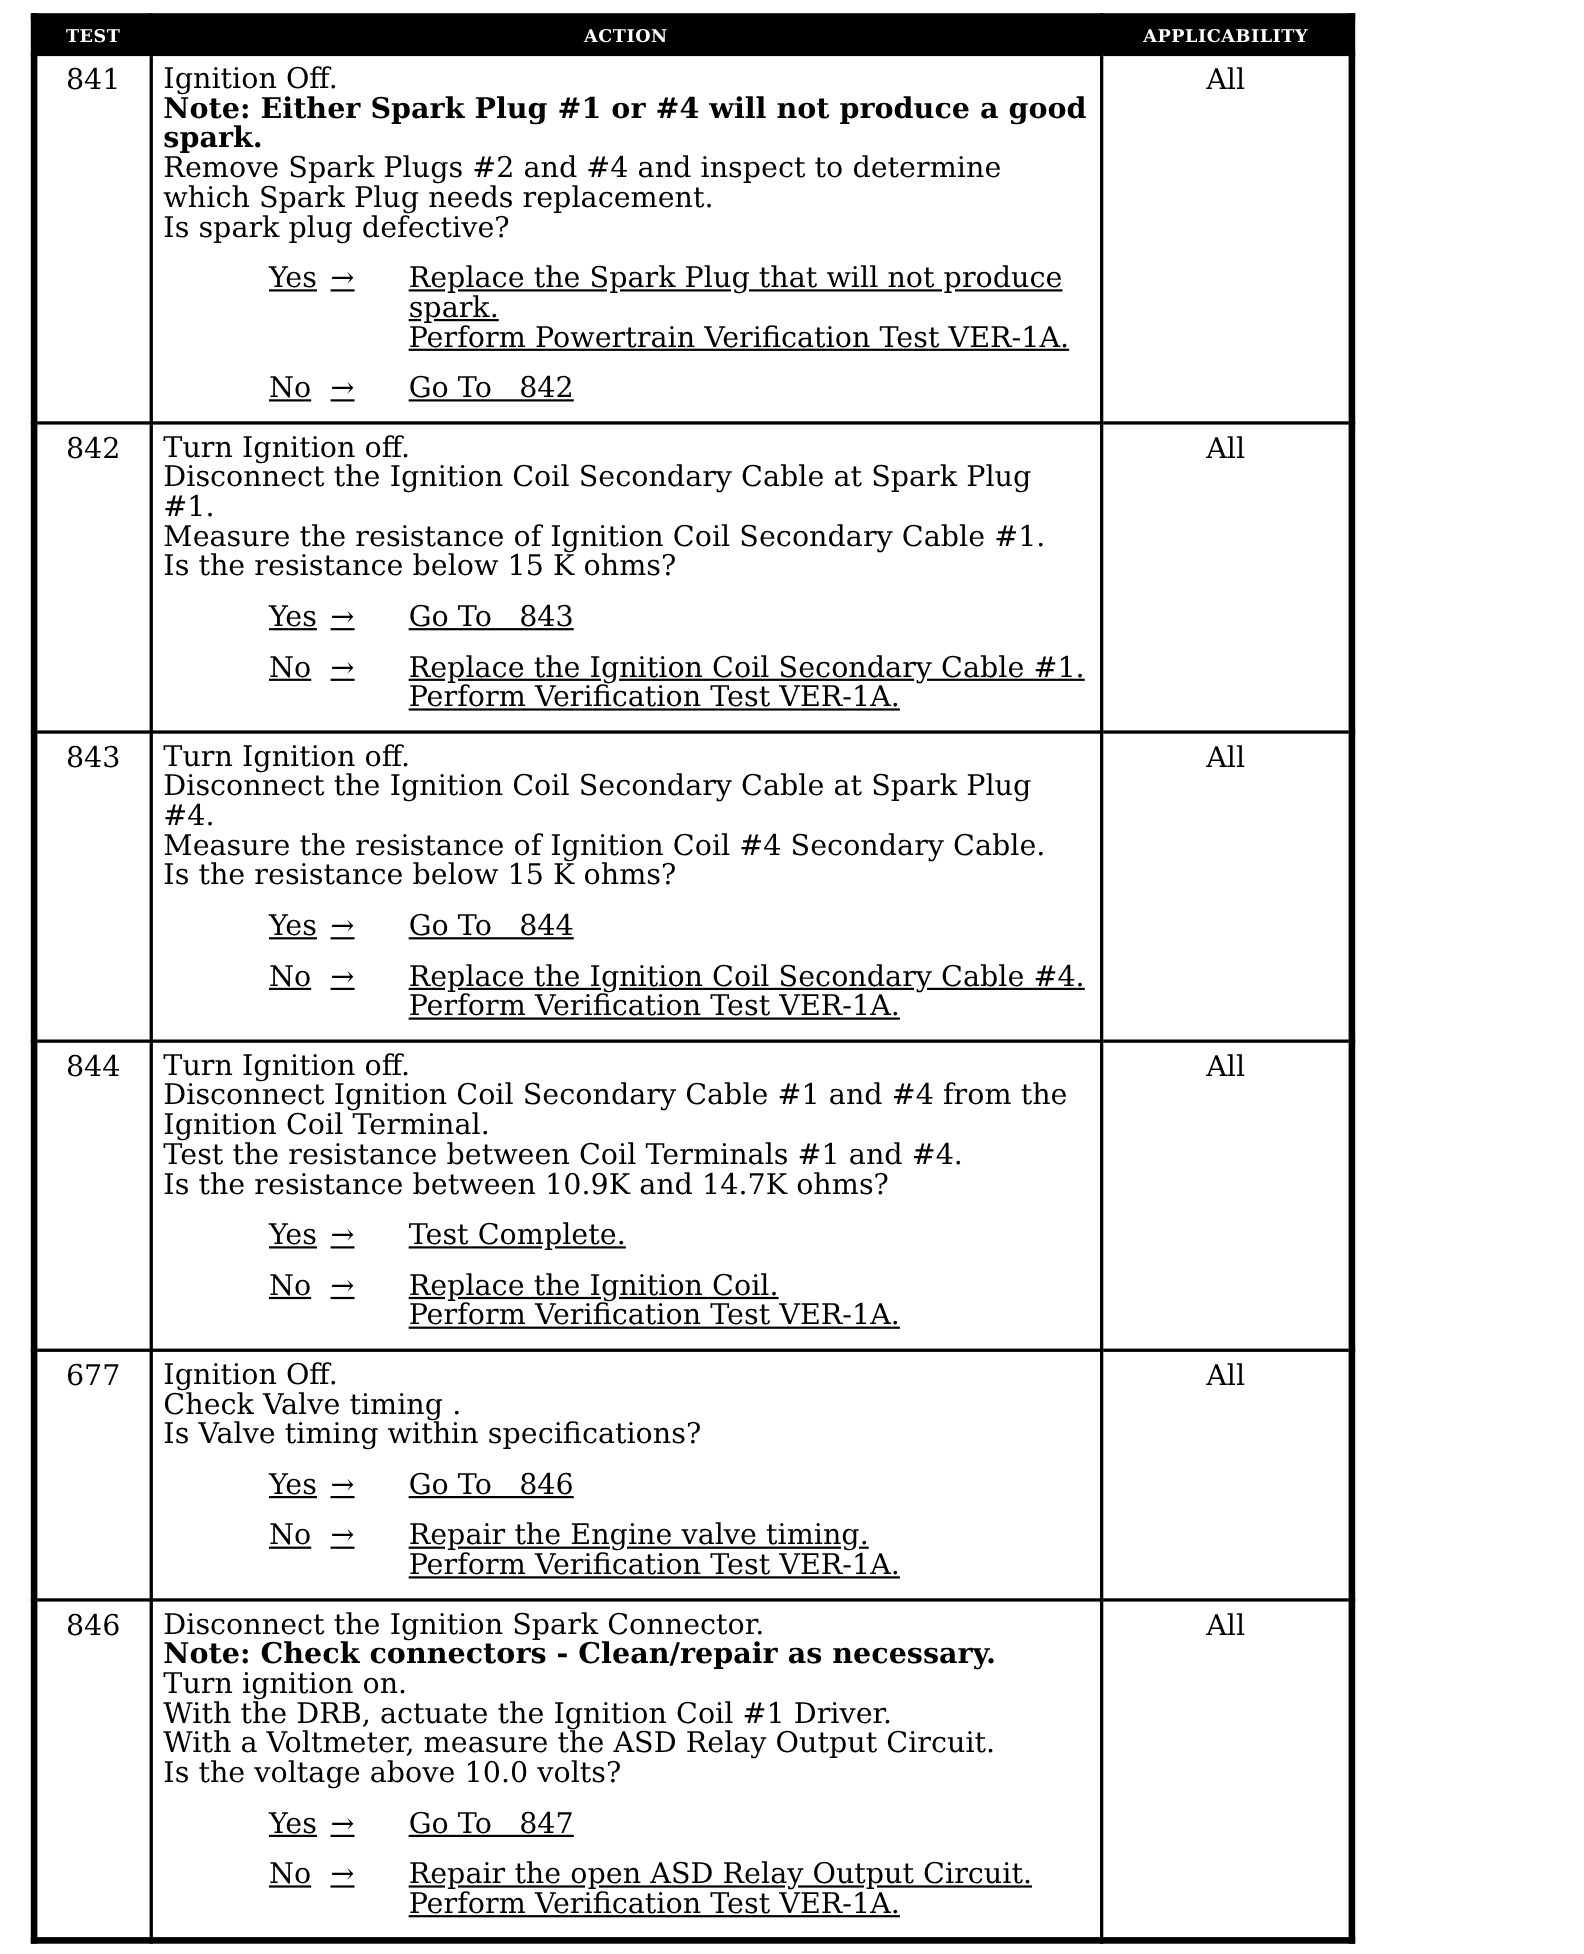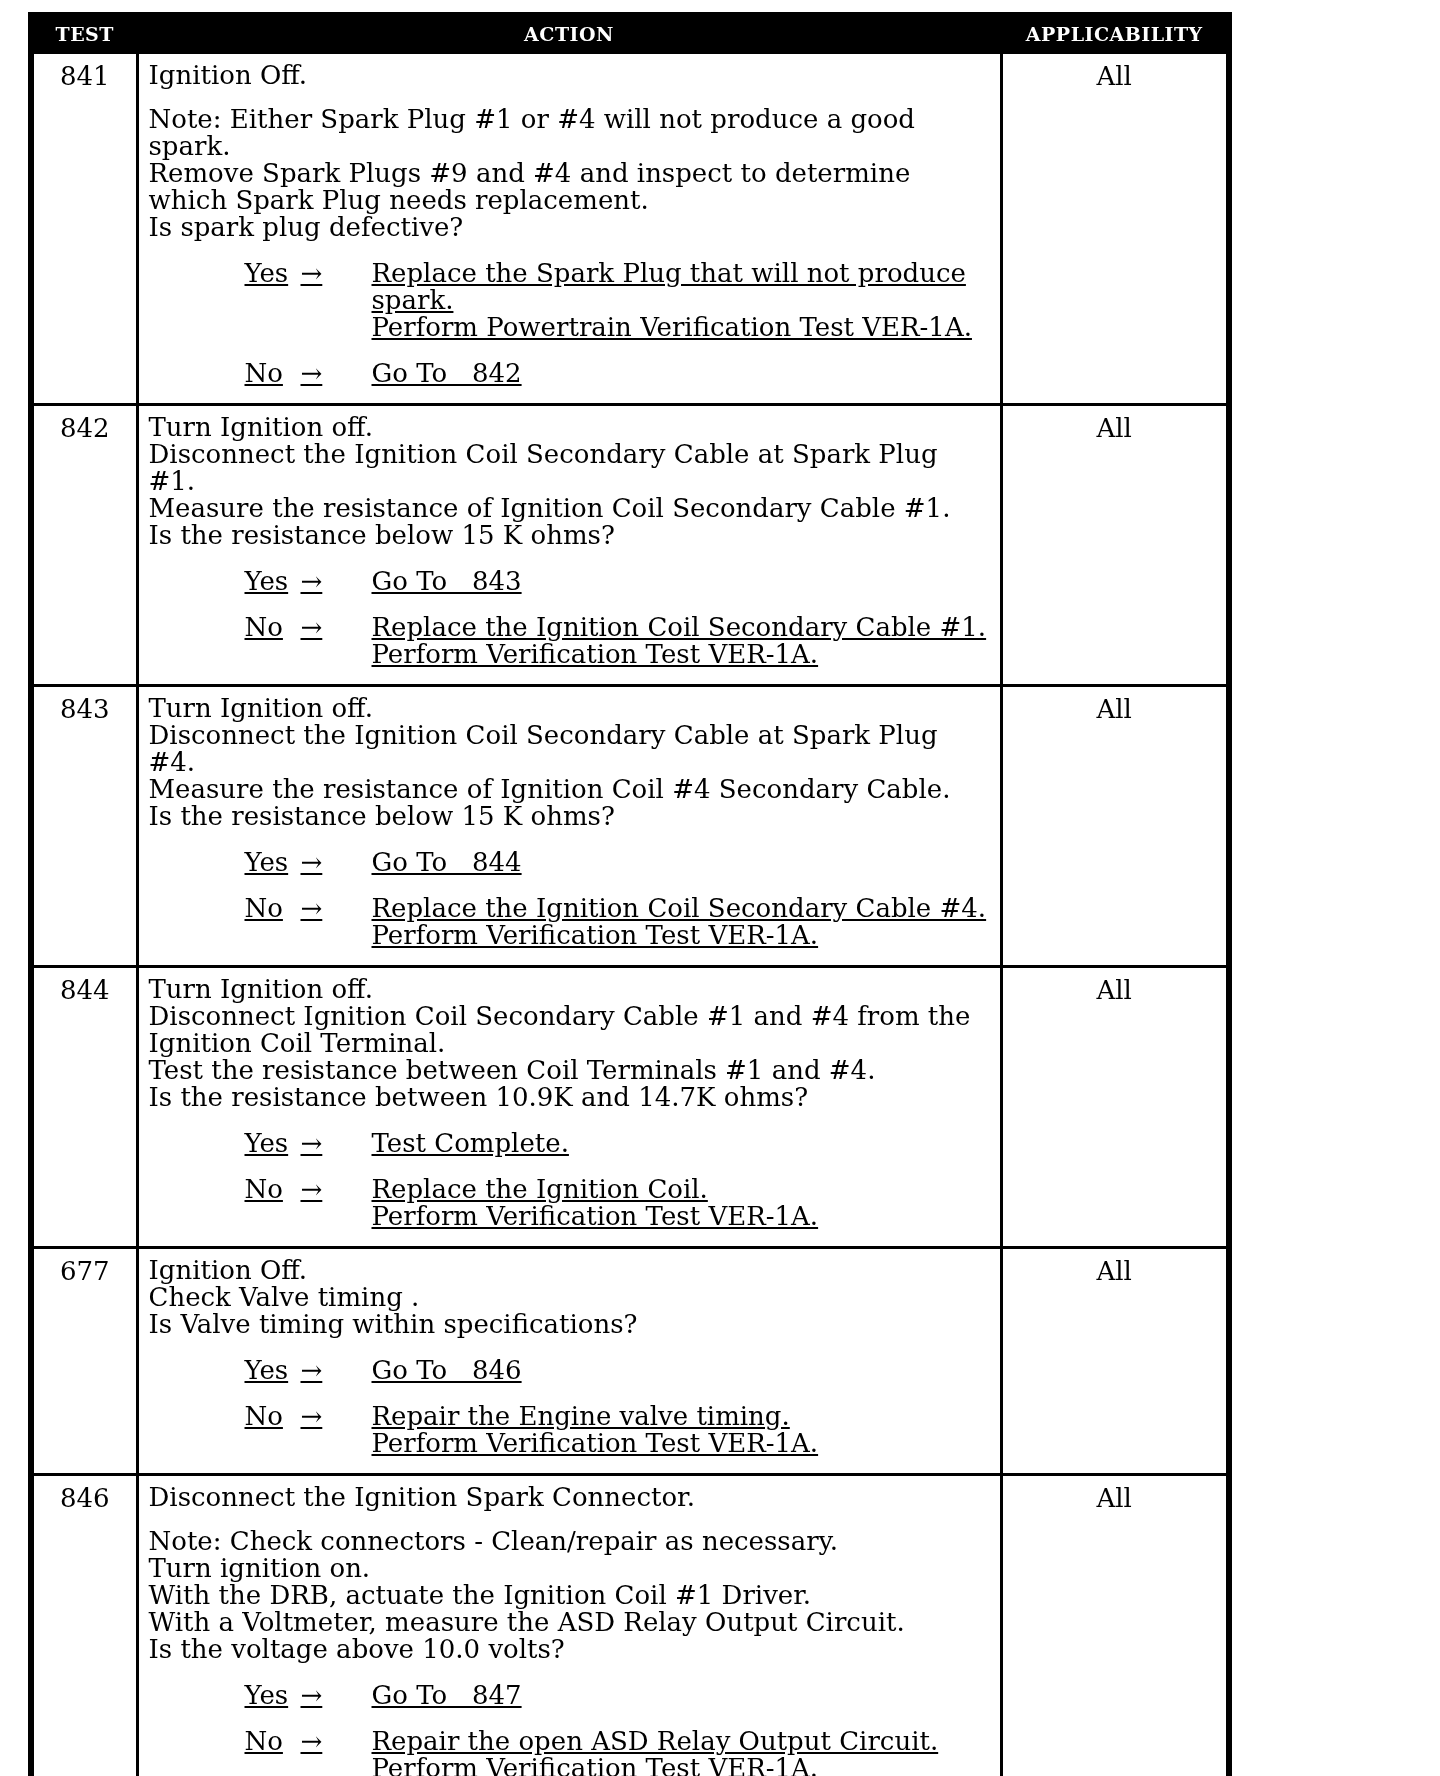--- a/index.html
+++ b/index.html
@@ -18,21 +18,21 @@
     top: 12px;
     width: 1204px;
     border-collapse: collapse;
     border: 6px solid #000000;
     background: #ffffff;
   }
   table.diag th {
     background: #000000;
     color: #ffffff;
     border: 3px solid #000000;
-    font-size: 19px;
+    font-size: 16px;
     font-weight: bold;
     letter-spacing: 0.5px;
     padding: 5px 4px 6px 4px;
     text-align: center;
   }
   table.diag td {
     border: 3px solid #000000;
     vertical-align: top;
     font-size: 26px;
     line-height: 27px;
@@ -44,21 +44,21 @@
   }
   td.app-cell {
     width: 228px;
     text-align: center;
     padding-top: 9px;
   }
   td.action-cell {
     padding: 8px 10px 16px 10px;
   }
   .line { }
-  .line.bold { font-weight: normal; margin-top: 17px; }
+  .line.bold { font-weight: bold; }
   .decision {
     display: flex;
     margin-top: 19px;
     padding-left: 96px;
     text-decoration: underline;
   }
   .decision .answer { width: 56px; flex: 0 0 56px; }
   .decision .arrow  { width: 45px; flex: 0 0 45px; }
   .decision .result { flex: 1; margin-left: 26px; }
 </style>
@@ -74,21 +74,21 @@
         <th>APPLICABILITY</th>
       </tr>
     </thead>
     <tbody>
         <tr>
     <td class="test-cell">841</td>
     <td class="action-cell">
       <div class="lines">
               <div class="line">Ignition Off.</div>
               <div class="line bold">Note: Either Spark Plug #1 or #4 will not produce a good spark.</div>
-              <div class="line">Remove Spark Plugs #9 and #4 and inspect to determine which Spark Plug needs replacement.</div>
+              <div class="line">Remove Spark Plugs #2 and #4 and inspect to determine which Spark Plug needs replacement.</div>
               <div class="line">Is spark plug defective?</div>
             </div>
       <div class="decisions">
               <div class="decision">
                 <span class="answer">Yes</span>
                 <span class="arrow">→</span>
                 <span class="result">
                   <div>Replace the Spark Plug that will not produce spark.</div>
                   <div>Perform Powertrain Verification Test VER-1A.</div>
                 </span>

